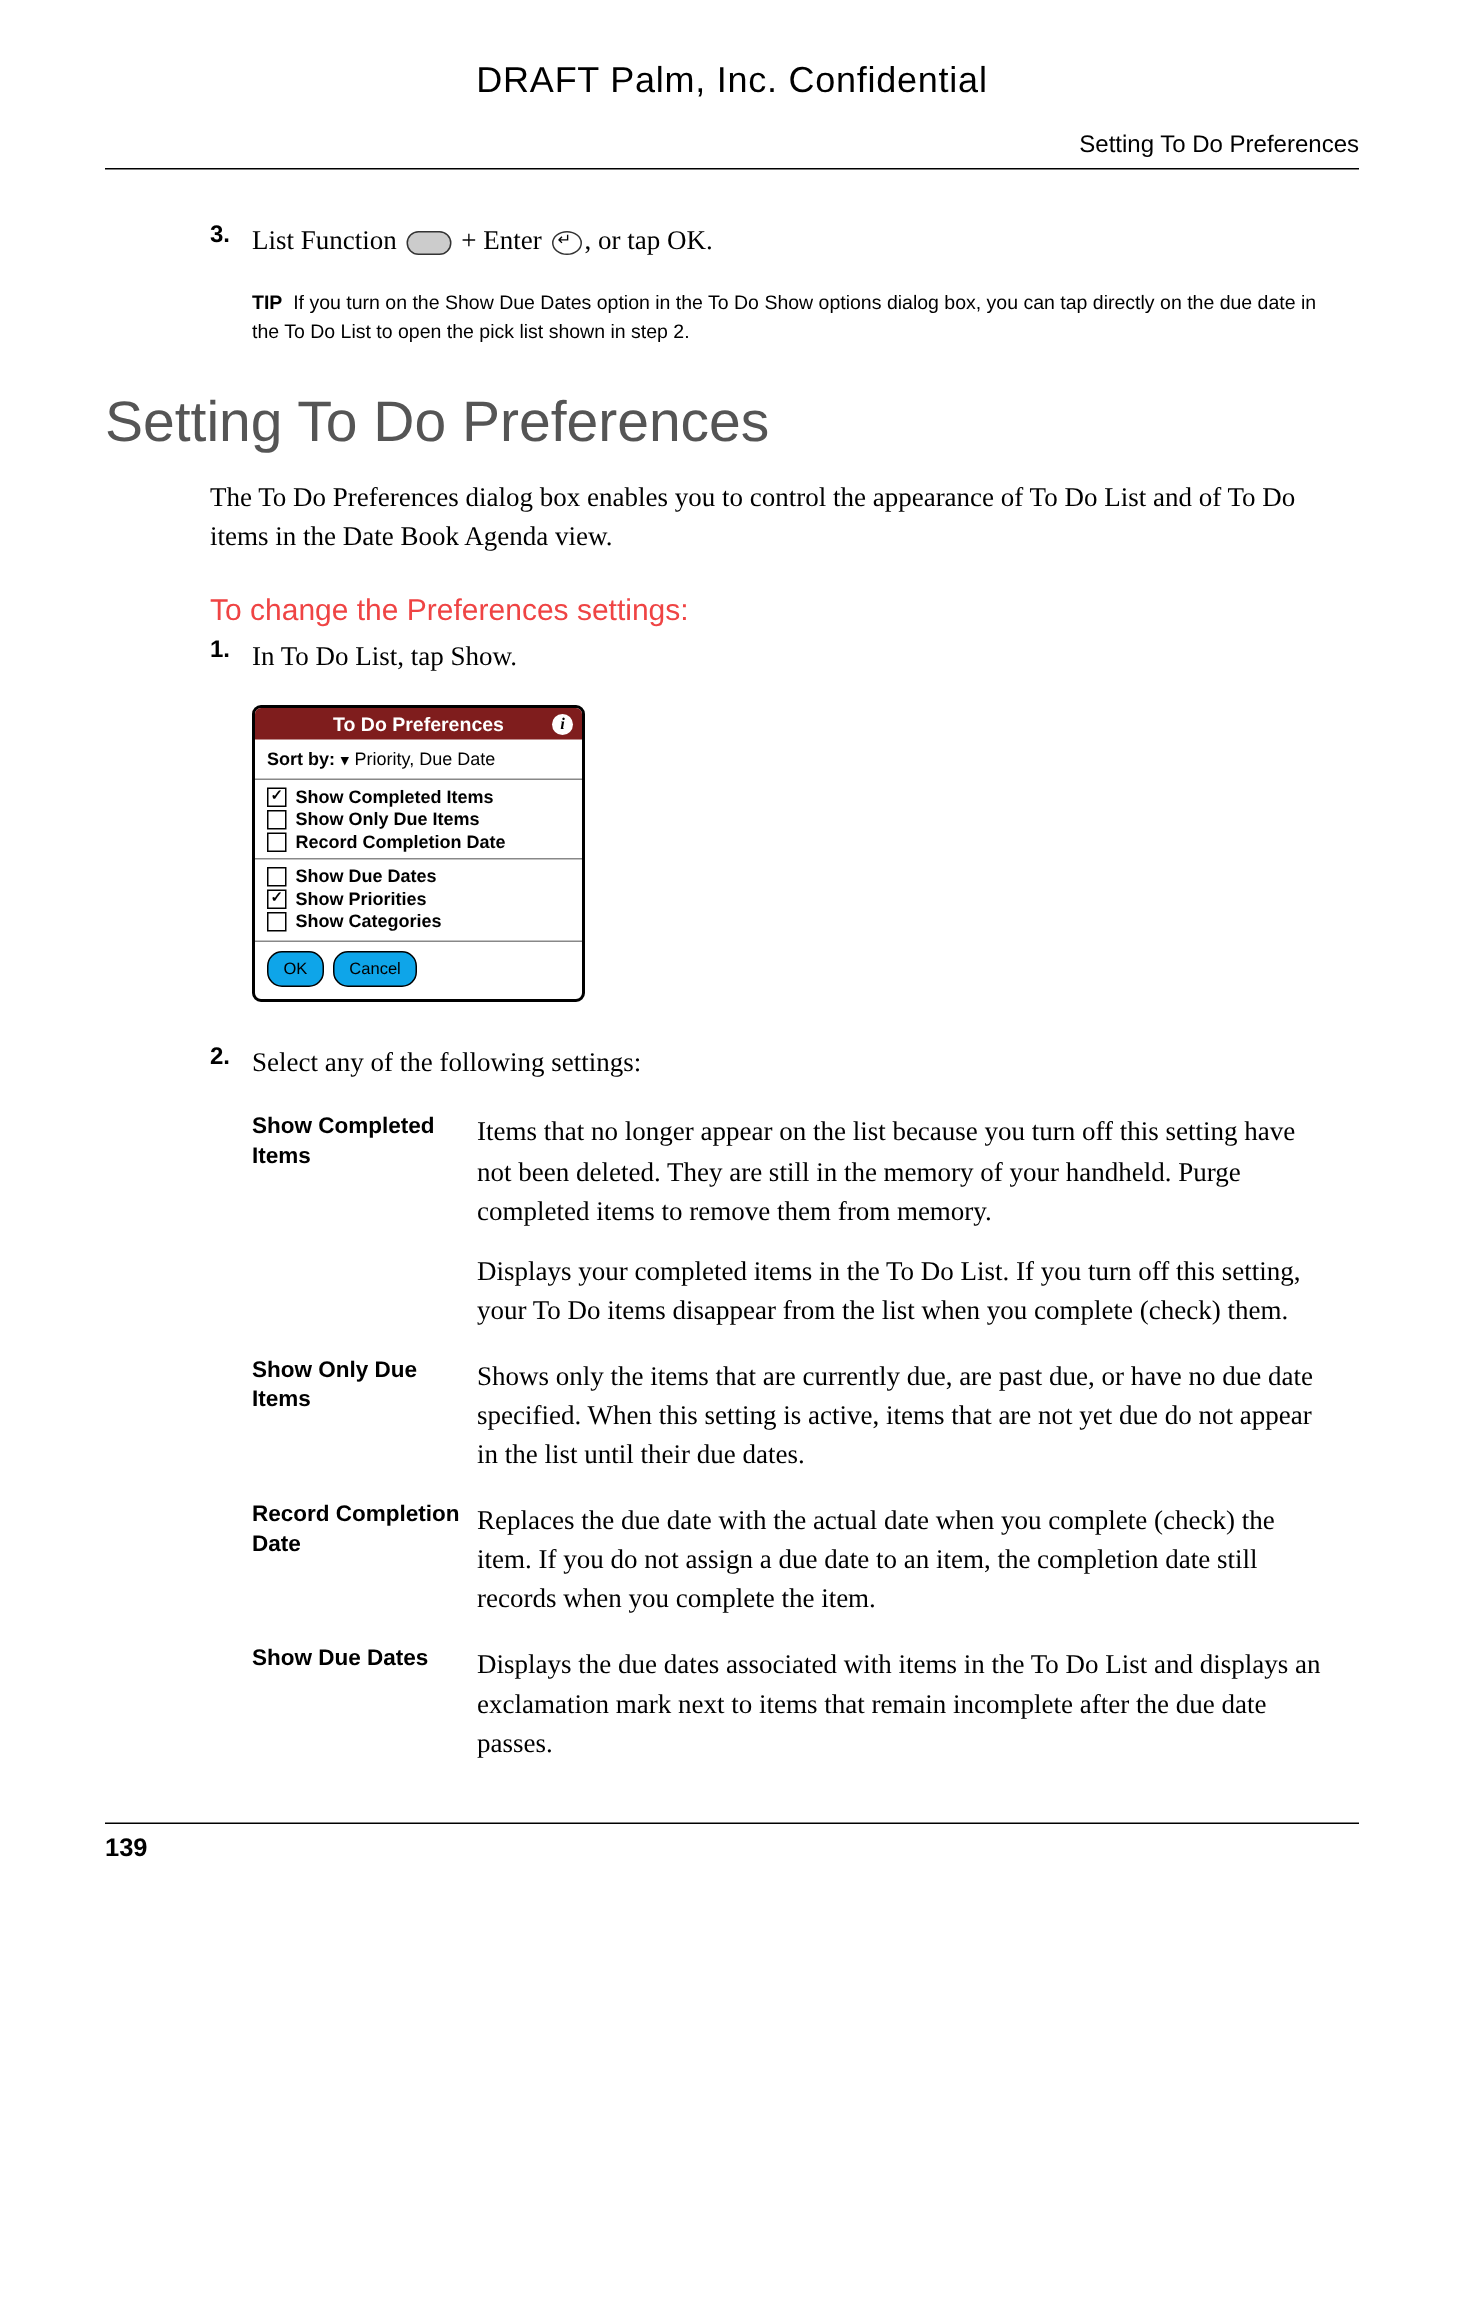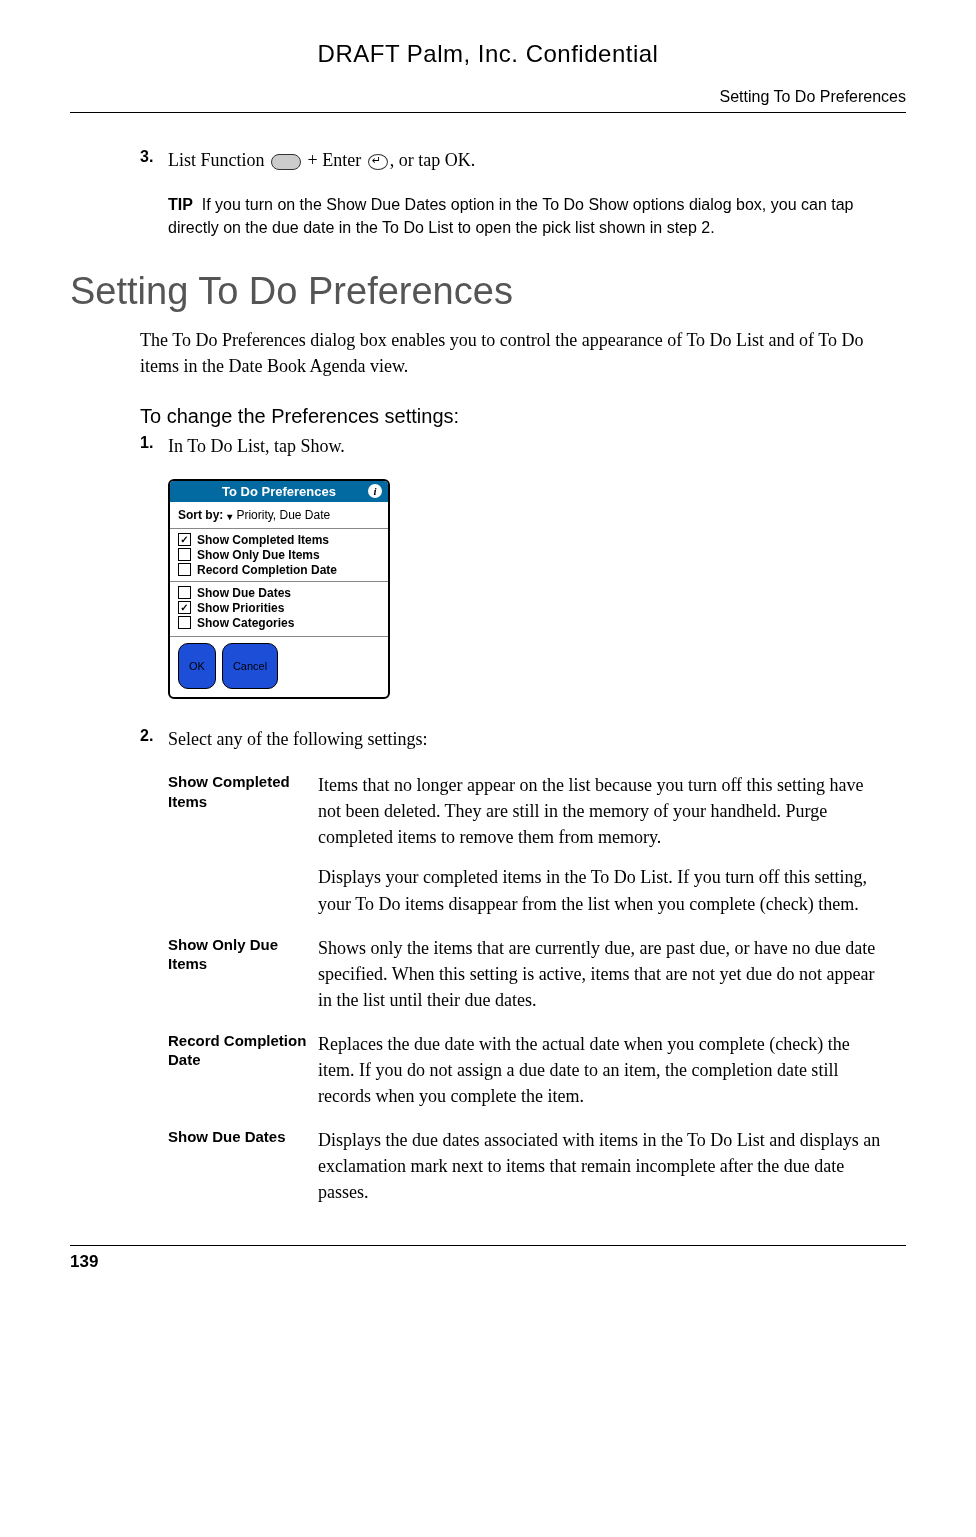--- a/index.html
+++ b/index.html
@@ -70,21 +70,21 @@
       content: "↵";
       position: absolute;
       top: -2px;
       left: 3px;
       font-size: 11px;
     }
     .tip-block {
       margin-left: 98px;
       margin-right: 20px;
       font-family: Arial, Helvetica, sans-serif;
-      font-size: 16px;
+      font-size: 13px;
       line-height: 1.45;
       margin-bottom: 30px;
     }
     .tip-label {
       font-weight: bold;
       font-family: Arial, Helvetica, sans-serif;
     }
     .section-heading {
       font-family: Arial, Helvetica, sans-serif;
       font-weight: 300;
@@ -98,37 +98,37 @@
       margin-left: 70px;
       font-size: 18px;
       line-height: 1.45;
       margin-bottom: 26px;
     }
     .procedure-heading {
       margin-left: 70px;
       font-family: Arial, Helvetica, sans-serif;
       font-weight: 300;
       font-size: 20px;
-      color: #000000;
+      color: #ef4444;
       margin-bottom: 6px;
       font-stretch: condensed;
       letter-spacing: 0px;
     }
     .palm-dialog {
       margin-left: 98px;
       margin-top: 18px;
       margin-bottom: 28px;
       width: 218px;
       border: 2px solid #000;
       border-radius: 6px;
       font-family: Arial, Helvetica, sans-serif;
       overflow: hidden;
     }
     .palm-titlebar {
-      background: #0369a1;
+      background: #7f1d1d;
       color: #fff;
       font-weight: bold;
       font-size: 13px;
       padding: 3px 6px;
       display: flex;
       justify-content: center;
       align-items: center;
       position: relative;
     }
     .palm-titlebar .info-icon {
@@ -193,23 +193,23 @@
       line-height: 1;
     }
     .palm-buttons {
       padding: 6px 8px 8px 8px;
       display: flex;
       gap: 6px;
     }
     .palm-btn {
       border: 1.5px solid #000;
       border-radius: 10px;
-      padding: 16px 10px;
+      padding: 5px 10px;
       font-size: 11px;
-      background: #1d4ed8;
+      background: #0ea5e9;
     }
     .settings-table {
       margin-left: 98px;
       margin-right: 20px;
       display: flex;
       flex-direction: column;
       gap: 18px;
     }
     .setting-row {
       display: flex;

